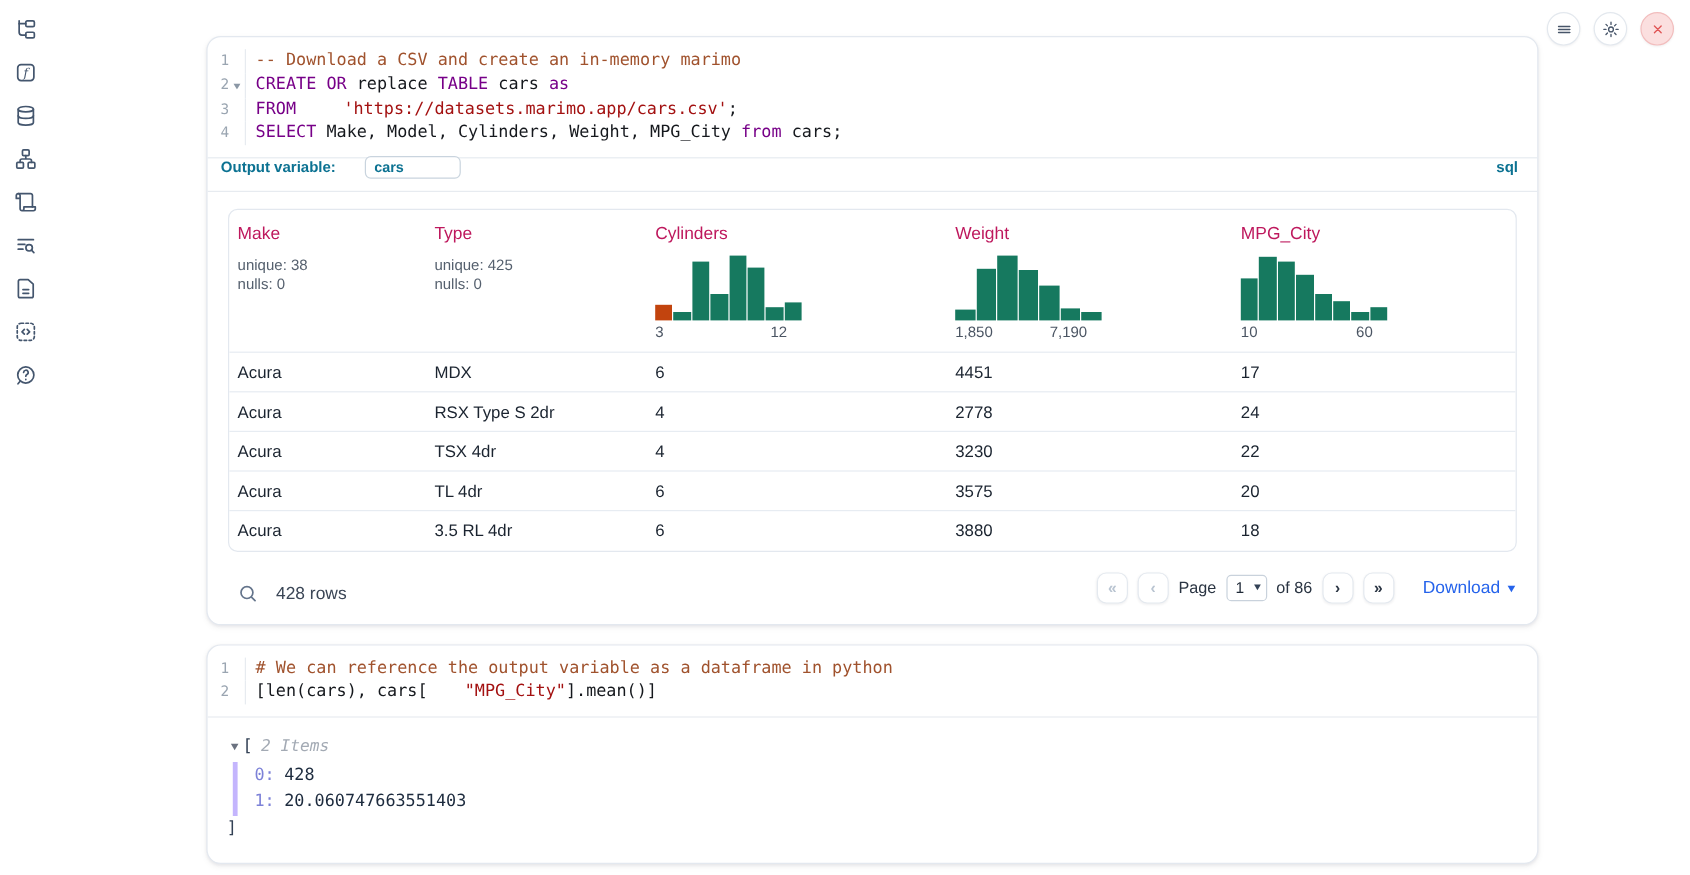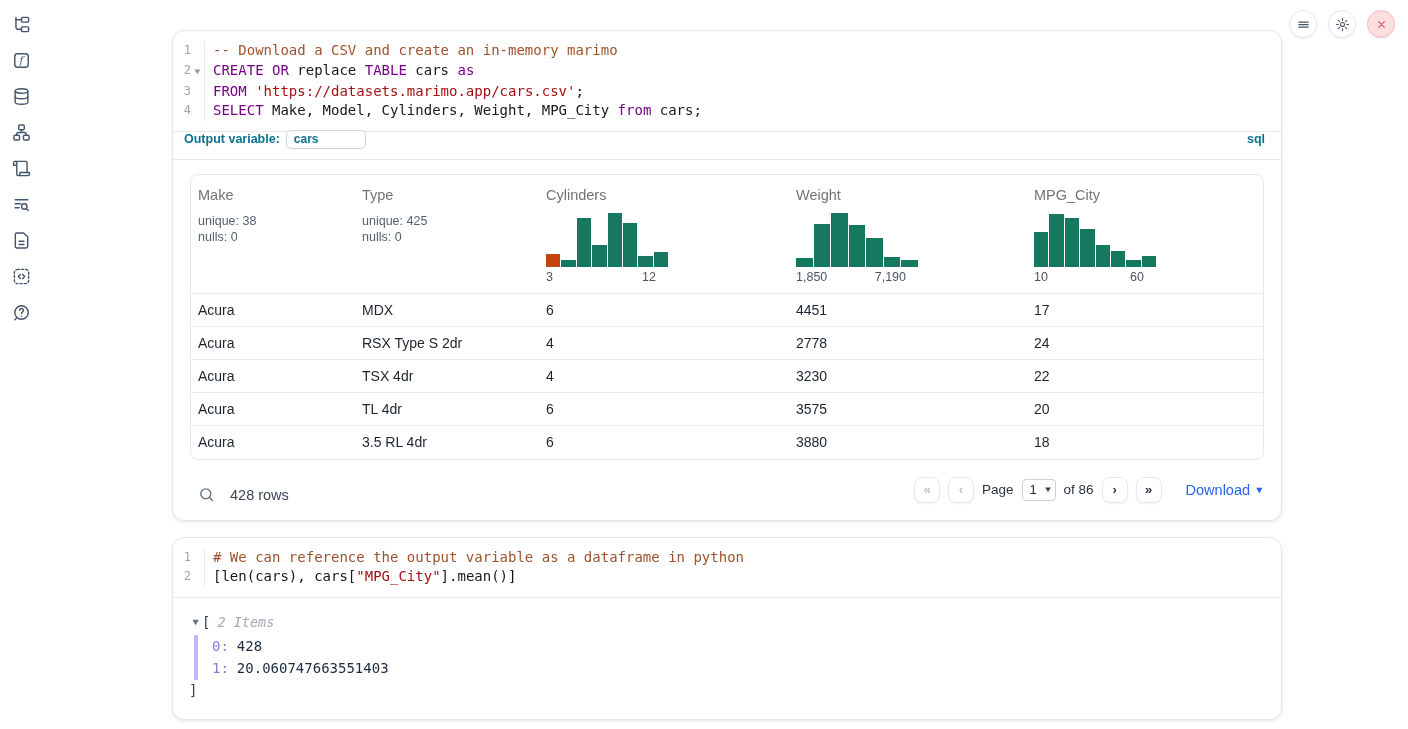--- a/index.html
+++ b/index.html
@@ -31,37 +31,37 @@
   
   .code-block { padding:10px 14px 10px 0; font-family:"DejaVu Sans Mono", monospace;
     font-size:14px; line-height:19.5px; cursor:text; }
   .code-row { display:flex; }
   .gutter { flex:0 0 32px; display:flex; justify-content:flex-end; border-right:1px solid #e7ebf0; }
   .lnum { font-size:12px; line-height:19.5px; color:#9aa5b1; text-align:right; min-width:14px; }
   .fold { width:13px; font-size:8px; line-height:21px; text-align:center; color:#8b97a5; }
   .cline { padding-left:8px; white-space:pre; color:#15181d; }
   .c-kw  { color:#770088; }
   .c-cmt { color:#a0522d; }
-  .c-str { color:#a31111; }
+  .c-str { color:#a31111;margin-left:31px; }
   .c-pl  { color:#15181d; }
 
   
-  .outvar-bar { display:flex; align-items:center; gap:6px; height:29px; padding:0 16px 12px 11px;
+  .outvar-bar { display:flex; align-items:center; gap:24px; height:29px; padding:0 16px 12px 11px;
     border-top:1px solid #e7ebf0; border-bottom:1px solid #e7ebf0; }
   .outvar-label { color:#0c7292; font-weight:bold; font-size:12.5px; }
   .outvar-input { width:80px; height:19px; border:1px solid #c9d4de; border-radius:5px;
     padding:0 7px; font-size:12px; font-weight:bold; color:#0c7292; font-family:inherit; }
   .lang-badge { margin-left:auto; color:#0c7292; font-weight:bold; font-size:12.5px; }
 
   
   .cell-output { padding:14px 17px 17px; }
   .datatable { border:1px solid #e3e8ef; border-radius:8px; overflow:hidden; }
   .thead { display:grid; grid-template-columns:164px 184px 250px 238px 1fr;
     padding:12px 0 9px 7px; border-bottom:1px solid #e7ecf2; }
-  .col-name { font-size:14.5px; color:#737373; }
+  .col-name { font-size:14.5px; color:#be185d; }
   .col-stats { margin-top:10px; font-size:12.5px; color:#55606e; line-height:16.5px; }
   .hist-wrap { margin-top:9px; width:122px; }
   .hist { height:55px; display:flex; align-items:flex-end; gap:1px; }
   .hist .bar { flex:1; }
   .hist-labels { display:flex; justify-content:space-between; margin-top:3px;
     padding-right:12px; font-size:12.5px; color:#4b5563; }
   .trow { display:grid; grid-template-columns:164px 184px 250px 238px 1fr; padding-left:7px;
     height:33px; align-items:center; border-bottom:1px solid #e7ecf2; font-size:14px; color:#1b2430; }
   .trow:last-child { border-bottom:none; }
 

